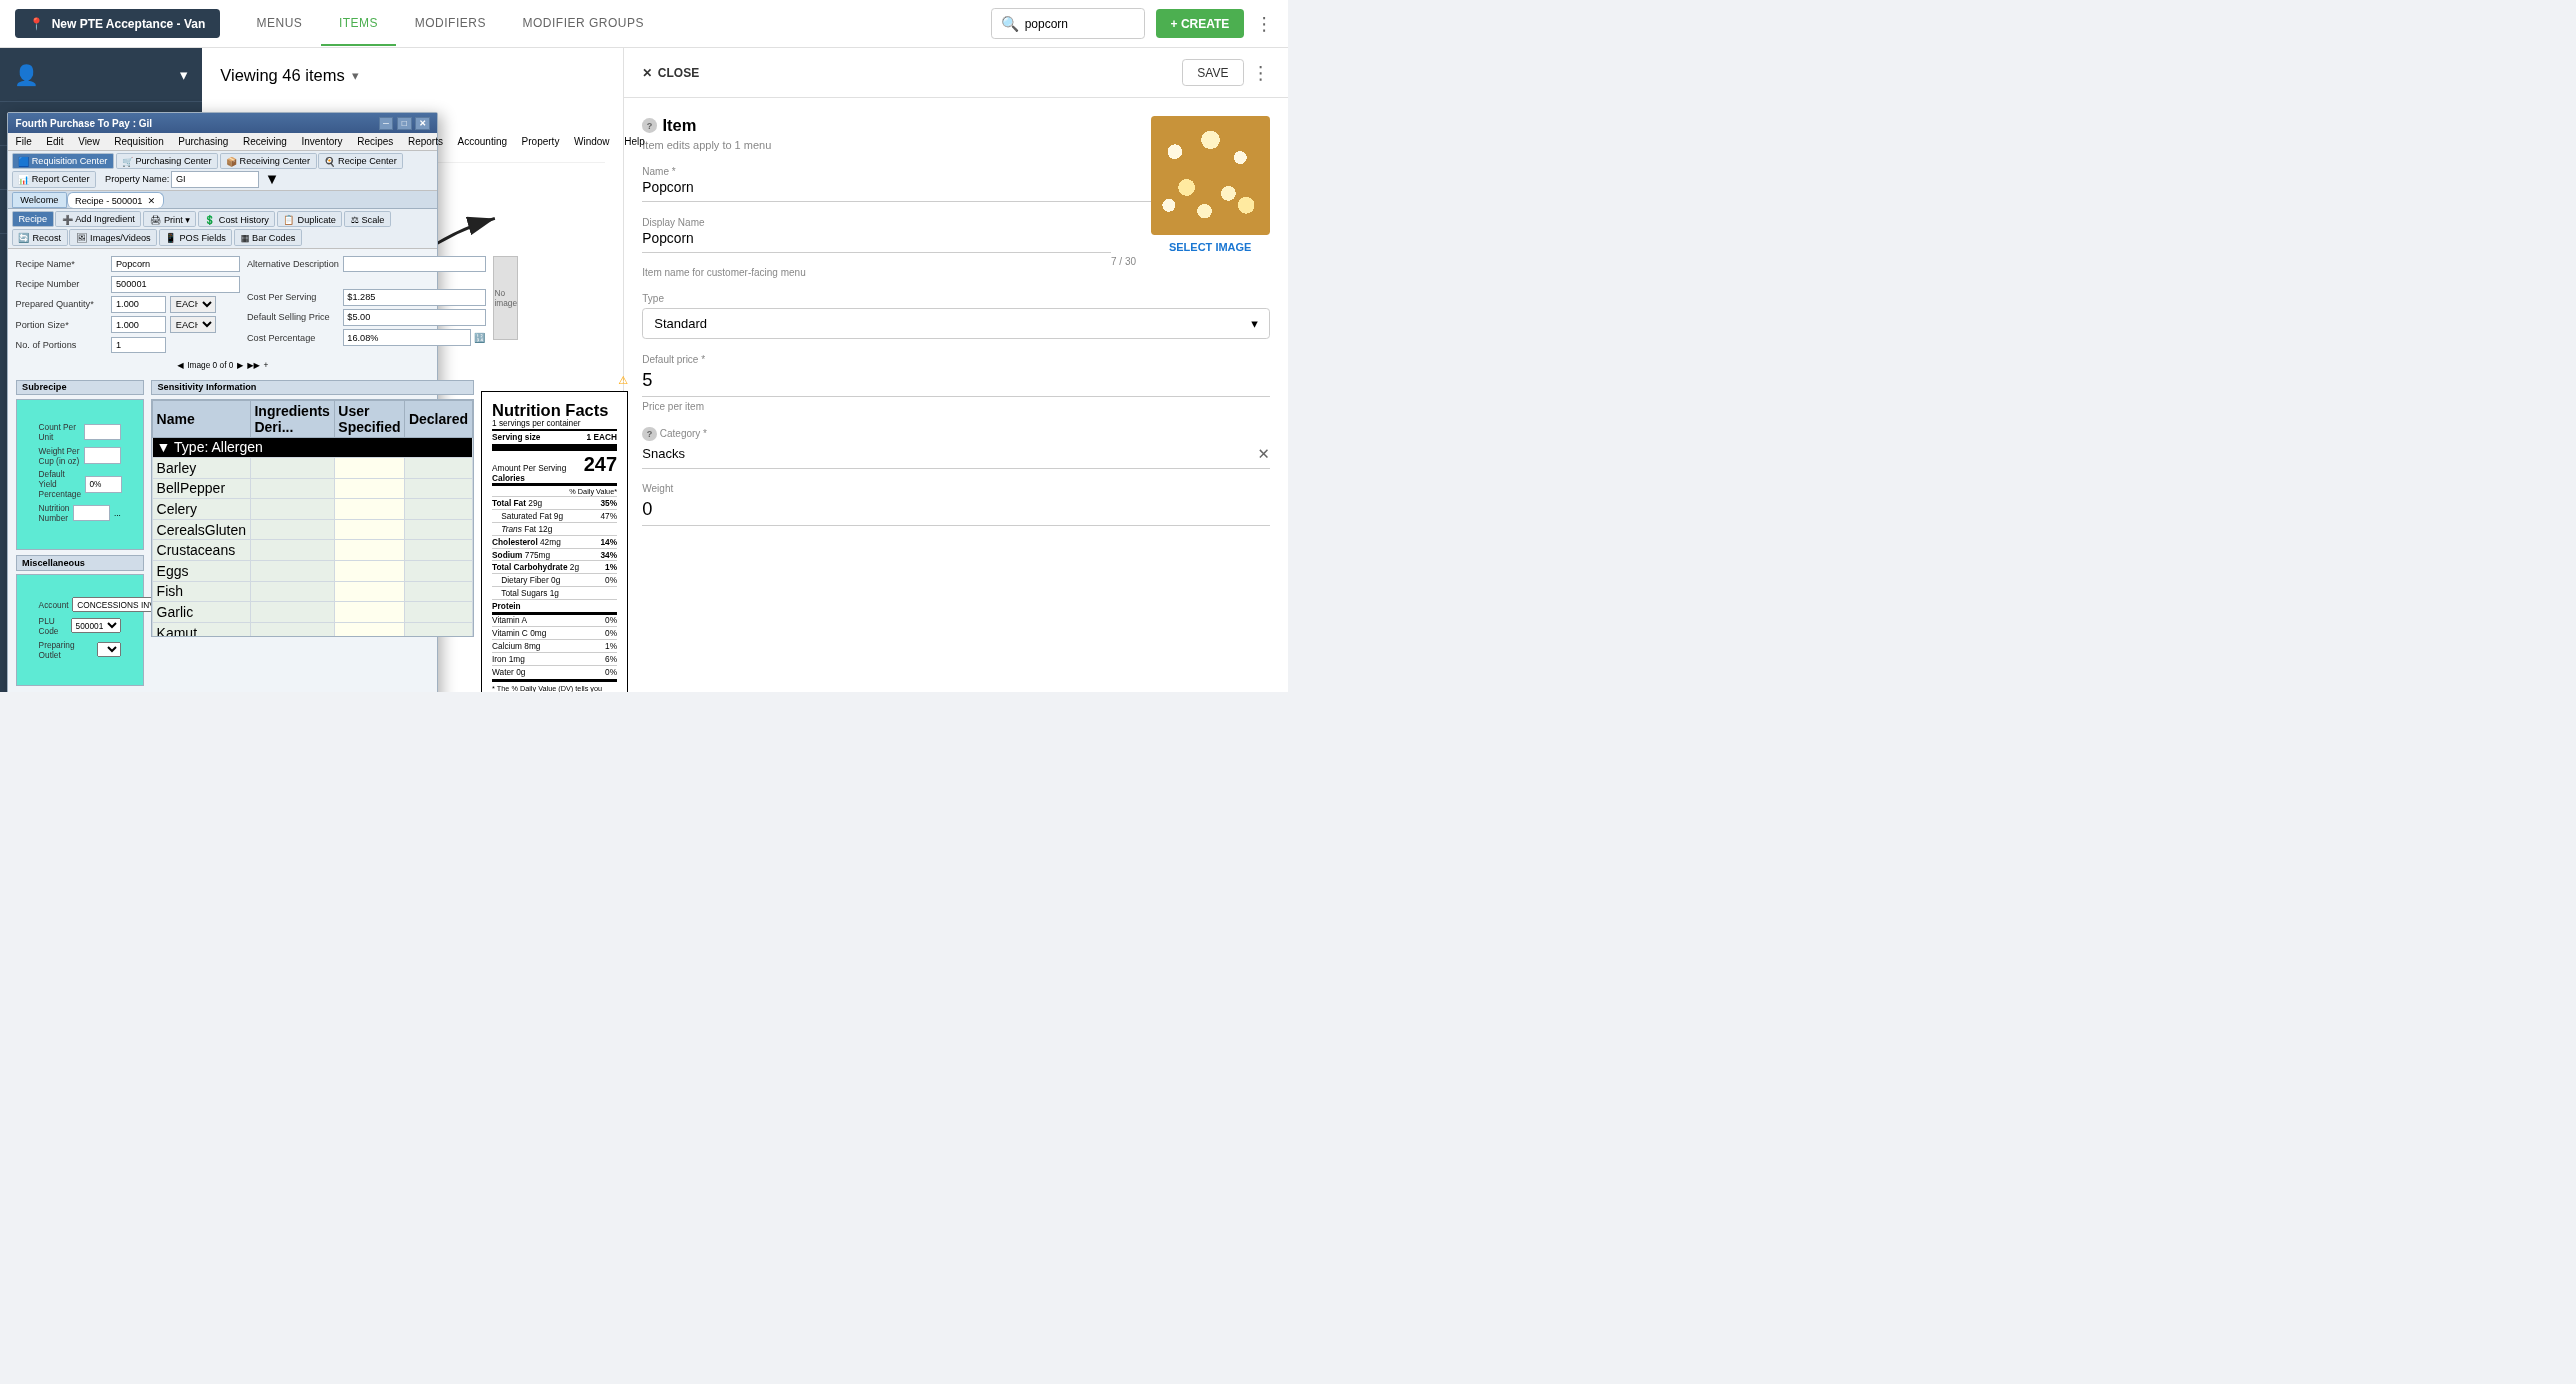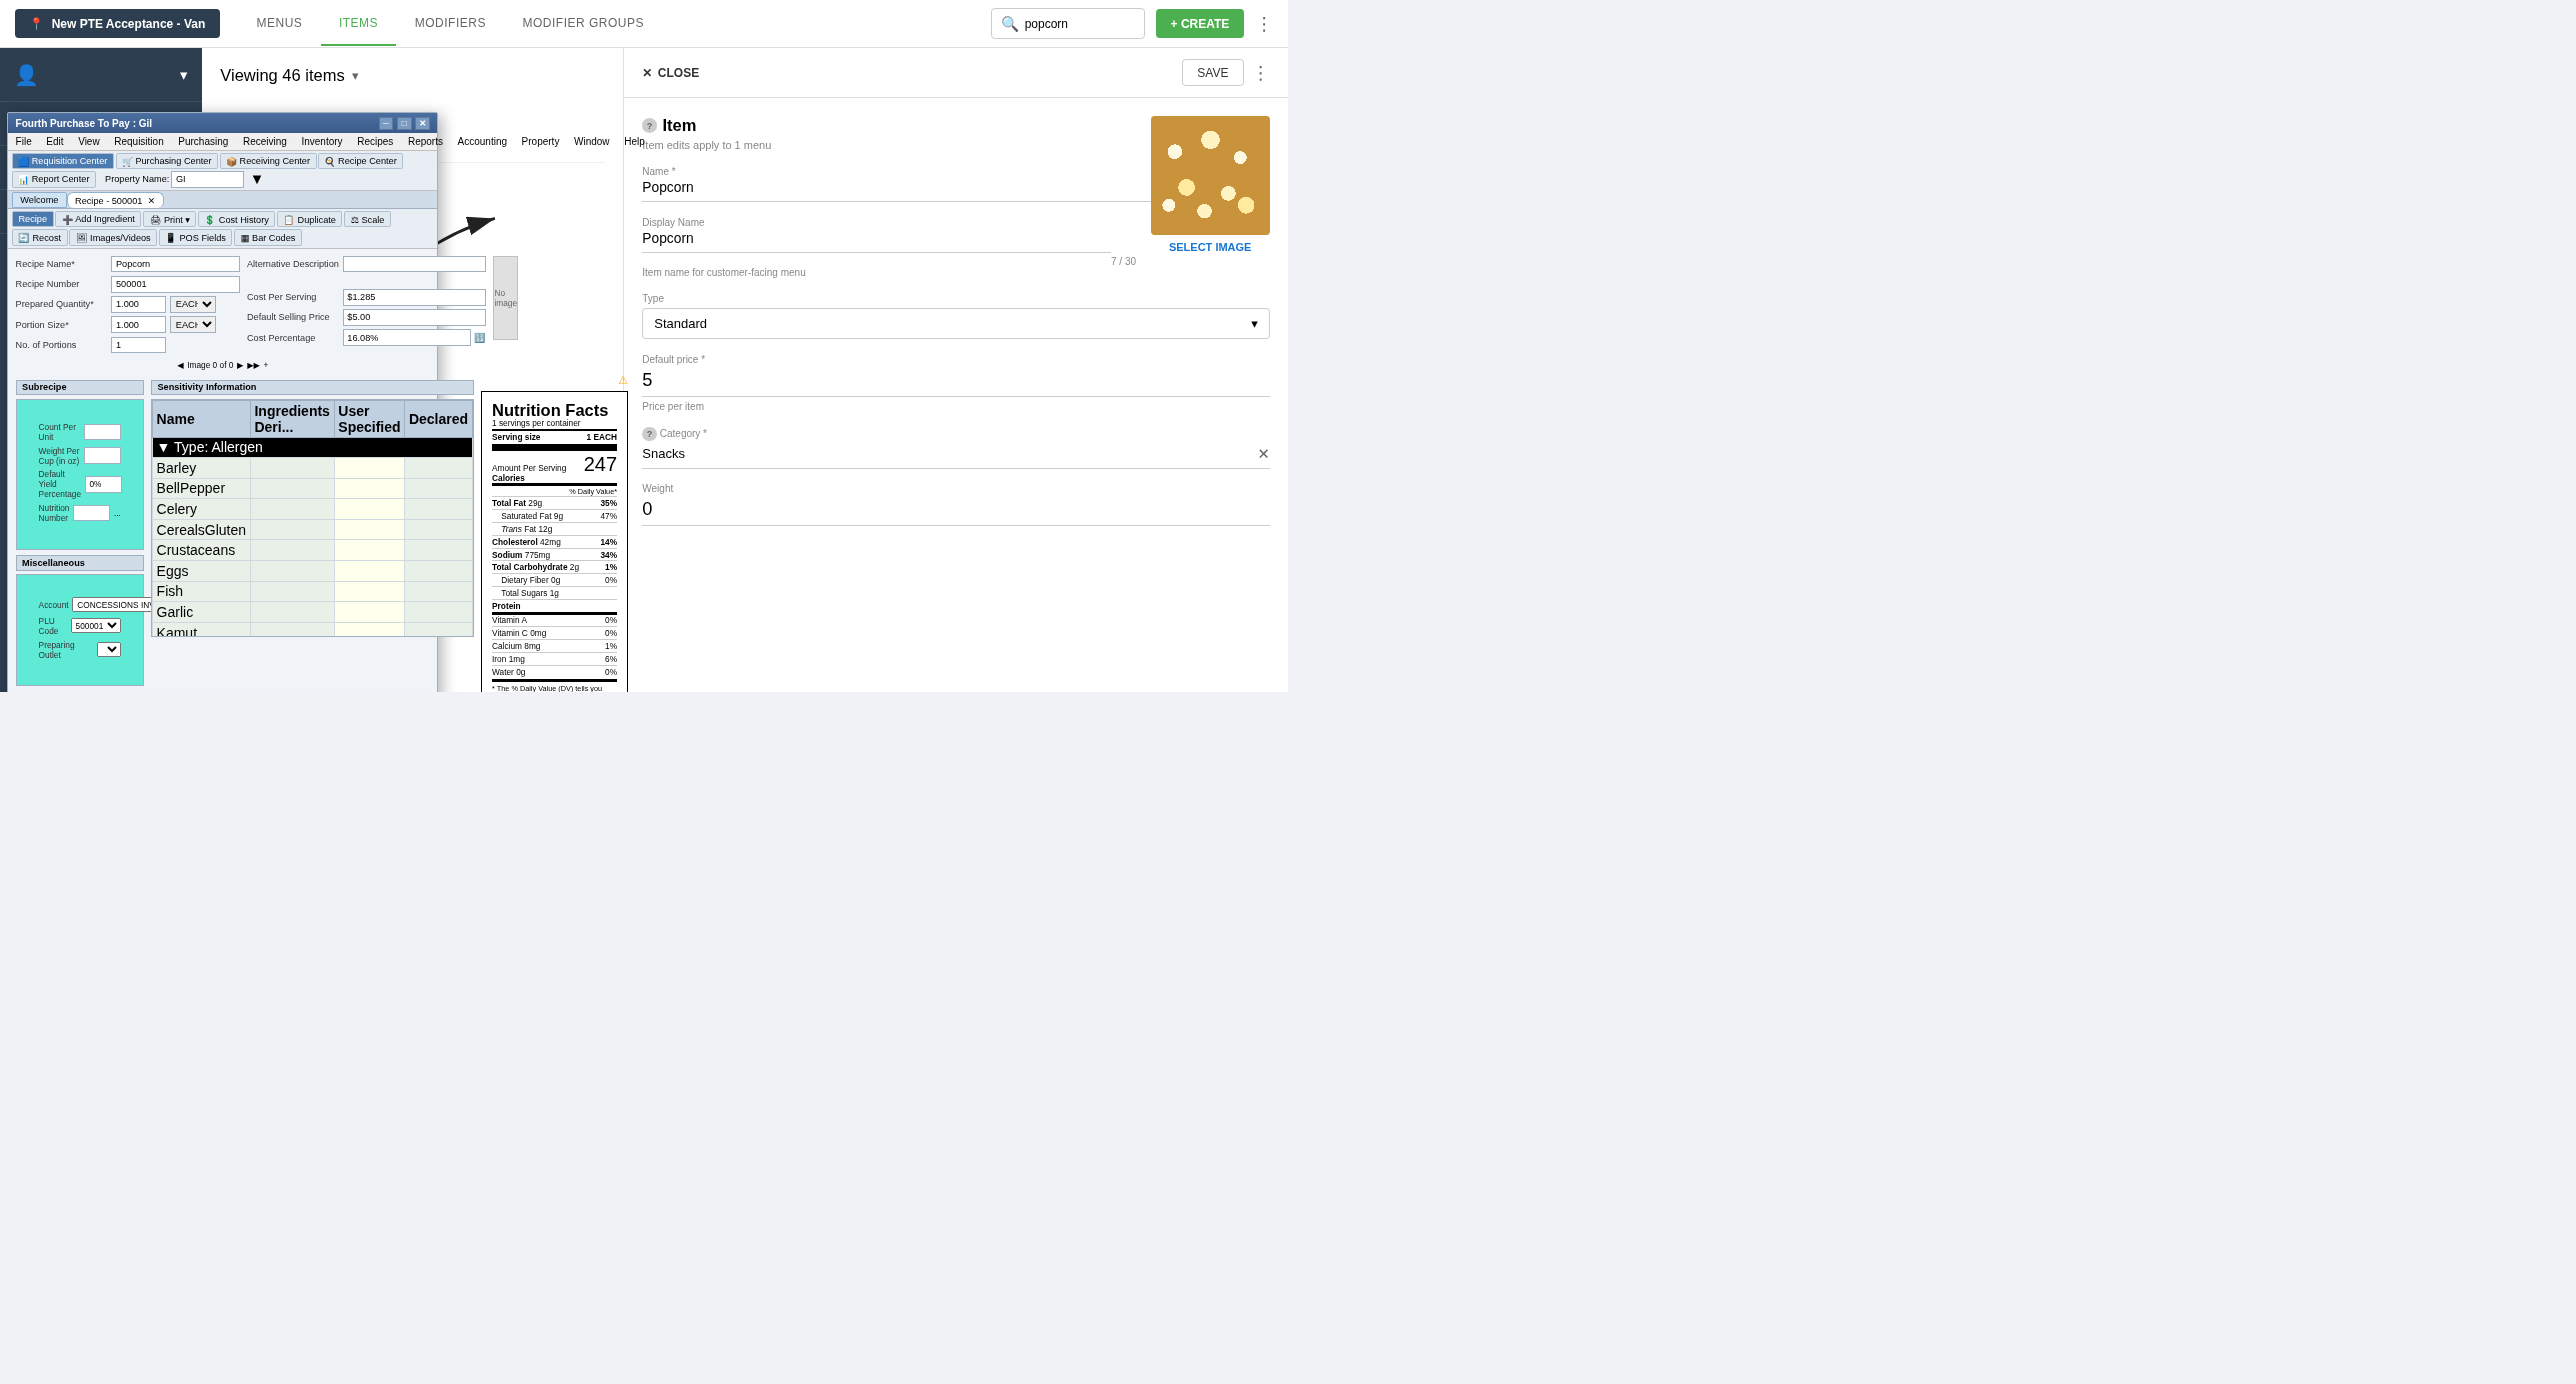--- a/index.html
+++ b/index.html
@@ -188,21 +188,21 @@
 
     
     .nutrition-panel {
       border: 1.8px solid #000; background: #fff; padding: 10px;
       font-size: 8.3px; width: 147px;
     }
     .nf-title { font-size: 16.5px; font-weight: 900; line-height: 1; }
     .nf-serving { font-size: 8.3px; }
     .nf-calories-row { display: flex; justify-content: space-between; align-items: baseline; border-top: 7.3px solid #000; margin-top: 1.8px; padding-top: 1.8px; }
     .nf-calories-label { font-size: 8.3px; font-weight: bold; }
-    .nf-calories-val { font-size: 20px; font-weight: 400; }
+    .nf-calories-val { font-size: 20px; font-weight: 700; }
     .nf-dv { font-size: 7.3px; text-align: right; border-top: 3.7px solid #000; padding-top: 1.8px; }
     .nf-row { display: flex; justify-content: space-between; border-top: 0.9px solid #ccc; padding: 0.9px 0; font-size: 8.3px; }
     .nf-row.thick { border-top: 3.7px solid #000; }
     .nf-row.indent { padding-left: 9.2px; }
     .nf-footer { border-top: 3.7px solid #000; margin-top: 1.8px; padding-top: 1.8px; font-size: 7.3px; }
 
     .image-placeholder {
       width: 119px; height: 119px;
       background: linear-gradient(135deg, #f5deb3 0%, #daa520 30%, #c8a060 60%, #e8c88a 100%);
       border-radius: 3.7px; float: right; margin-left: 14.7px; position: relative;
@@ -405,21 +405,21 @@
     </div>
     <div class="win-tool-btn">
       <span>🍳</span>
       <span>Recipe Center</span>
     </div>
     <div class="win-tool-btn">
       <span>📊</span>
       <span>Report Center</span>
     </div>
     <span style="font-size:9.2px;margin-left:7.3px">Property Name:</span>
-    <input class="win-input-sm" style="width: 73px;" value="GI">
+    <input class="win-input-sm" style="width: 88px;" value="GI">
     <span style="font-size:14.7px;margin-left:3.7px;cursor:pointer">▼</span>
   </div>
 
   <div style="display:flex;align-items:flex-end;background:#d0dce8;padding:1.8px 3.7px 0;border-bottom:0.9px solid #a0b0c0">
     <div class="win-tab">Welcome</div>
     <div class="win-tab active">Recipe - 500001 &nbsp;✕</div>
   </div>
 
   <div style="background:#e8eef4;border-bottom:0.9px solid #c0c0c0;display:flex;align-items:center;gap:1.8px;padding:1.8px 3.7px;flex-wrap:wrap">
     <div class="win-tool-btn active">Recipe</div>

